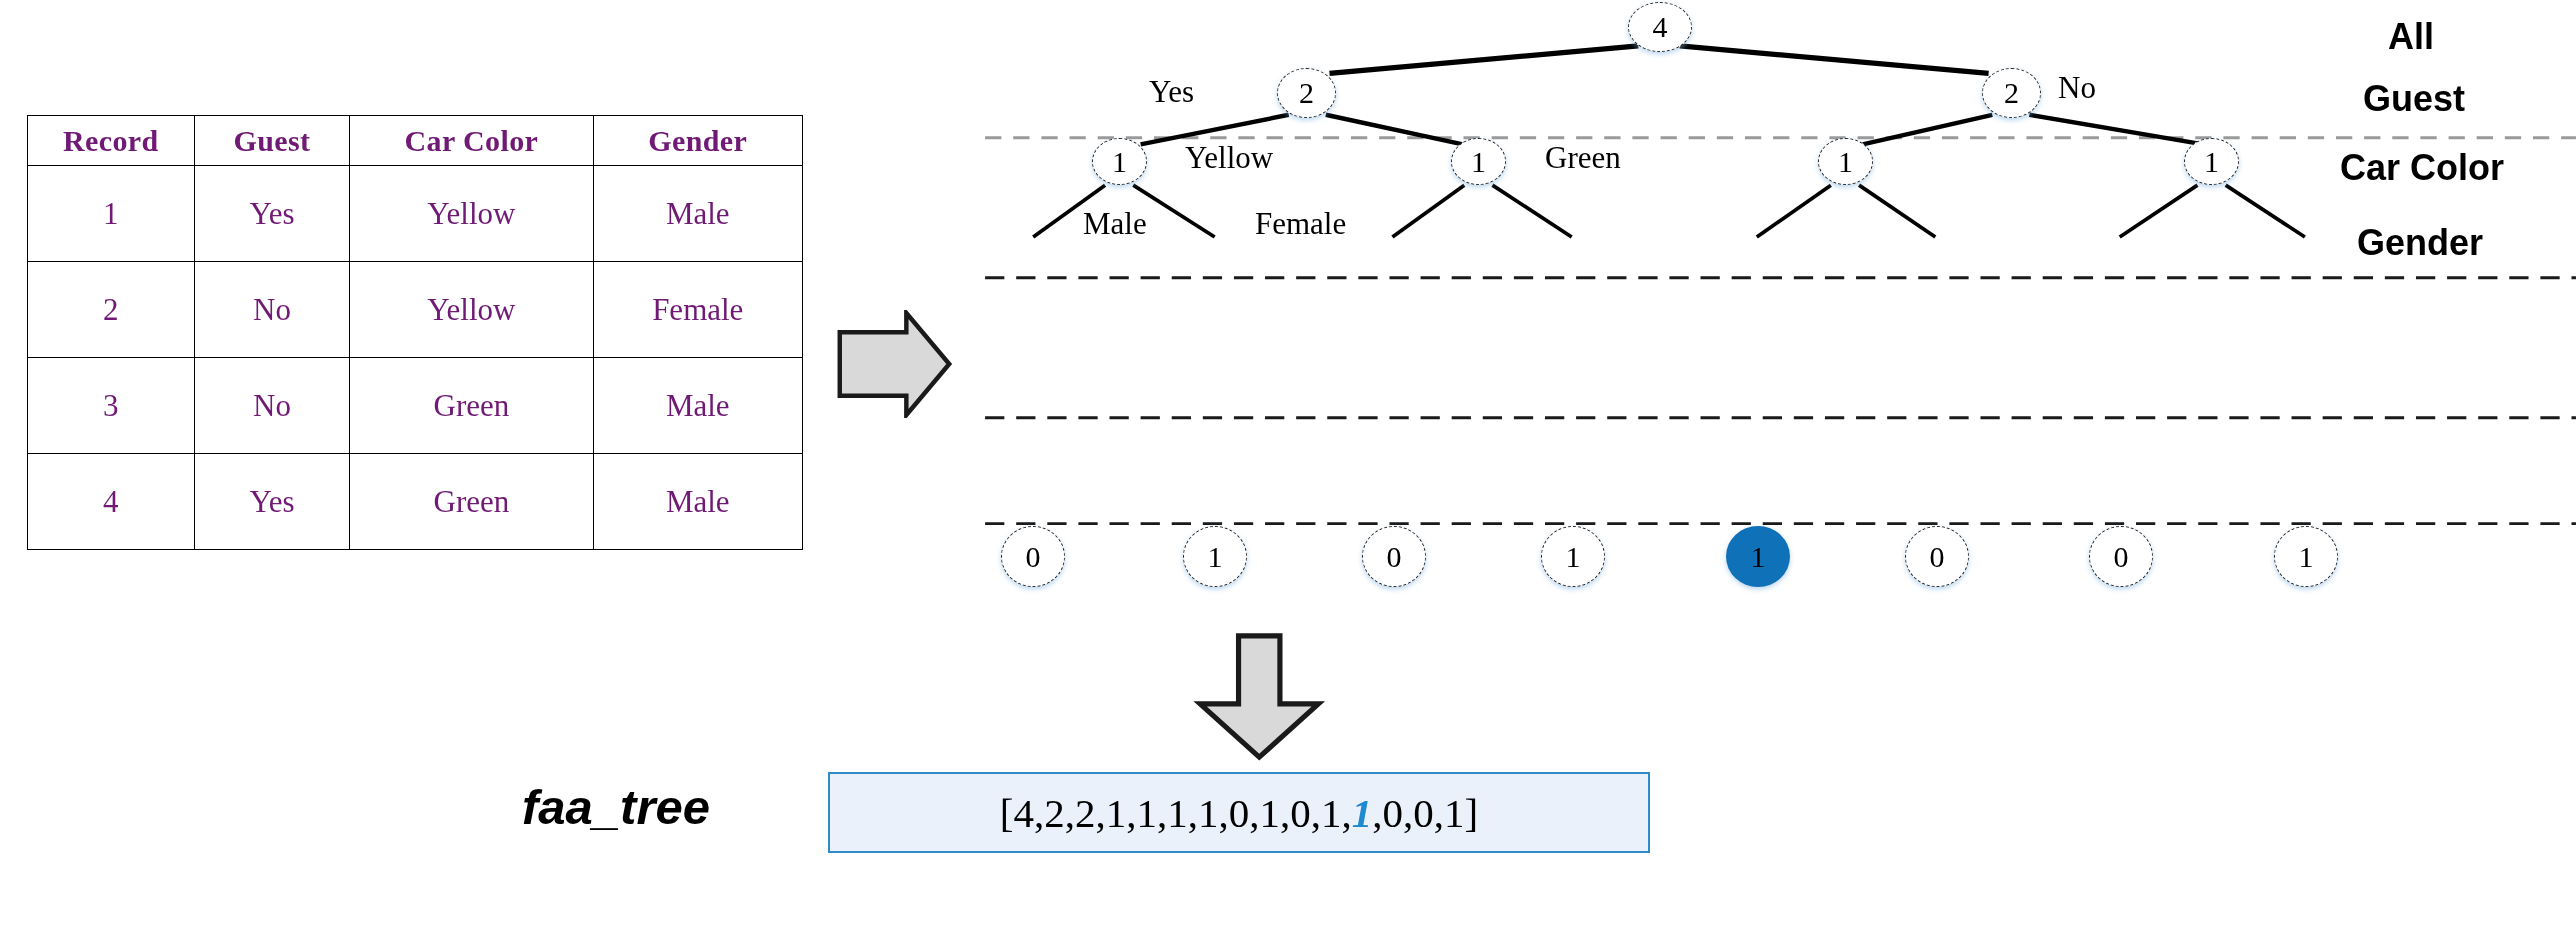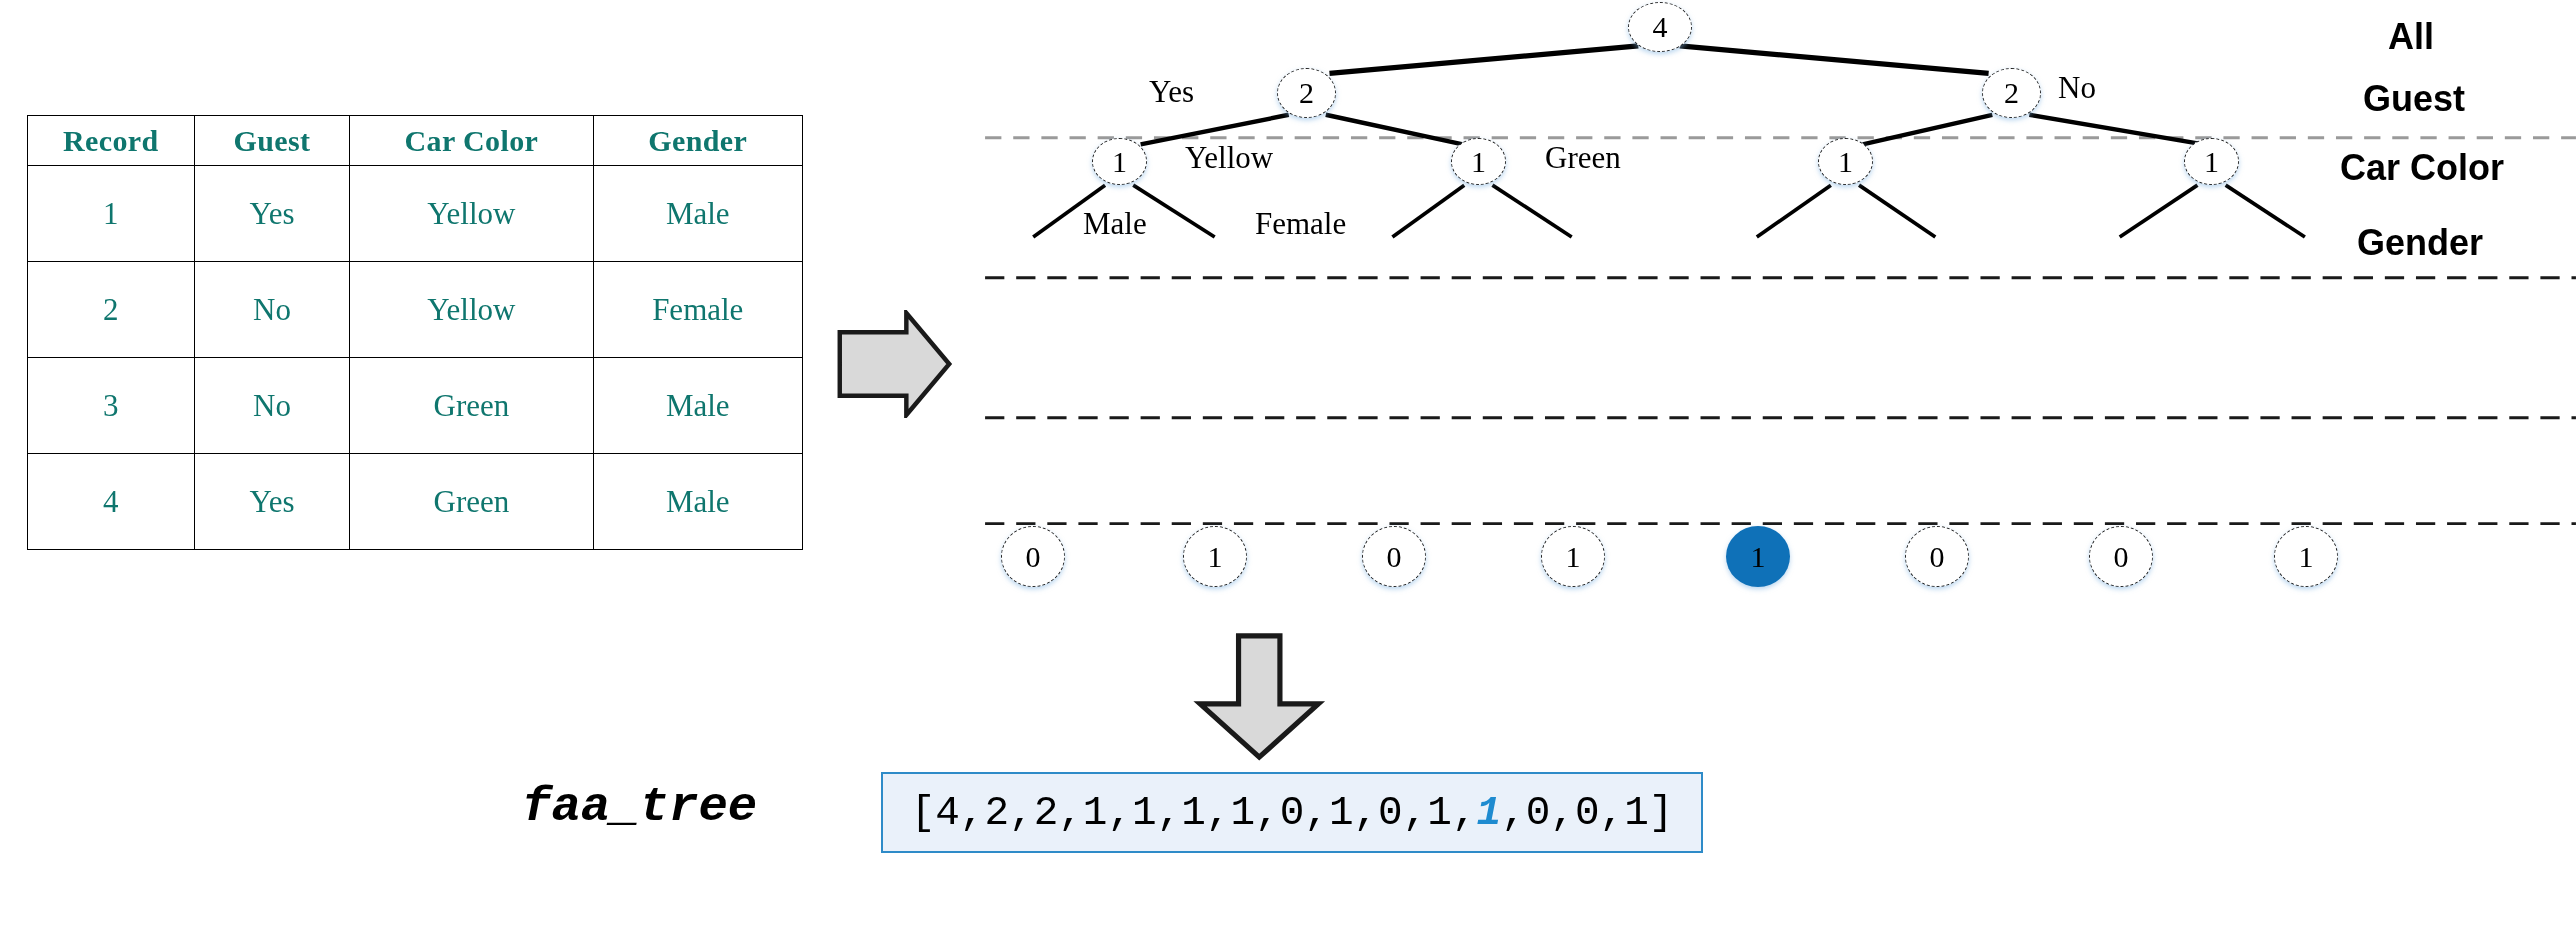--- a/index.html
+++ b/index.html
@@ -23,21 +23,21 @@
     top: 115px;
     width: 776px;
     border-collapse: collapse;
     font-family: "Liberation Serif", serif;
     background: #ffffff;
   }
   #data-table th,
   #data-table td {
     border: 1.5px solid #000000;
     text-align: center;
-    color: #0f766e;
+    color: #701a75;
     padding: 0;
   }
   #data-table th {
     font-size: 30px;
     font-weight: bold;
     height: 49px;
     letter-spacing: 0.4px;
   }
   #data-table td {
     font-size: 31px;
@@ -97,40 +97,40 @@
     font-weight: bold;
     color: #000000;
     white-space: nowrap;
   }
 
   
   #faa-label {
     position: absolute;
     left: 522px;
     top: 779px;
-    font-family: Liberation Mono, monospace;
+    font-family: Liberation Sans, sans-serif;
     font-style: italic;
     font-weight: bold;
     font-size: 49px;
     color: #000000;
     white-space: nowrap;
   }
   #faa-box {
     position: absolute;
-    left: 881px;
+    left: 828px;
     top: 772px;
     width: 822px;
     height: 81px;
     background: #EAF1FA;
     border: 2.2px solid #2E8BC8;
     box-sizing: border-box;
     display: flex;
     align-items: center;
     justify-content: center;
-    font-family: Liberation Mono, monospace;
+    font-family: Liberation Serif, serif;
     font-size: 41px;
     color: #000000;
     letter-spacing: 0px;
   }
   #faa-box .hl {
     color: #1E8BD0;
     font-style: italic;
     font-weight: bold;
   }
 </style>

